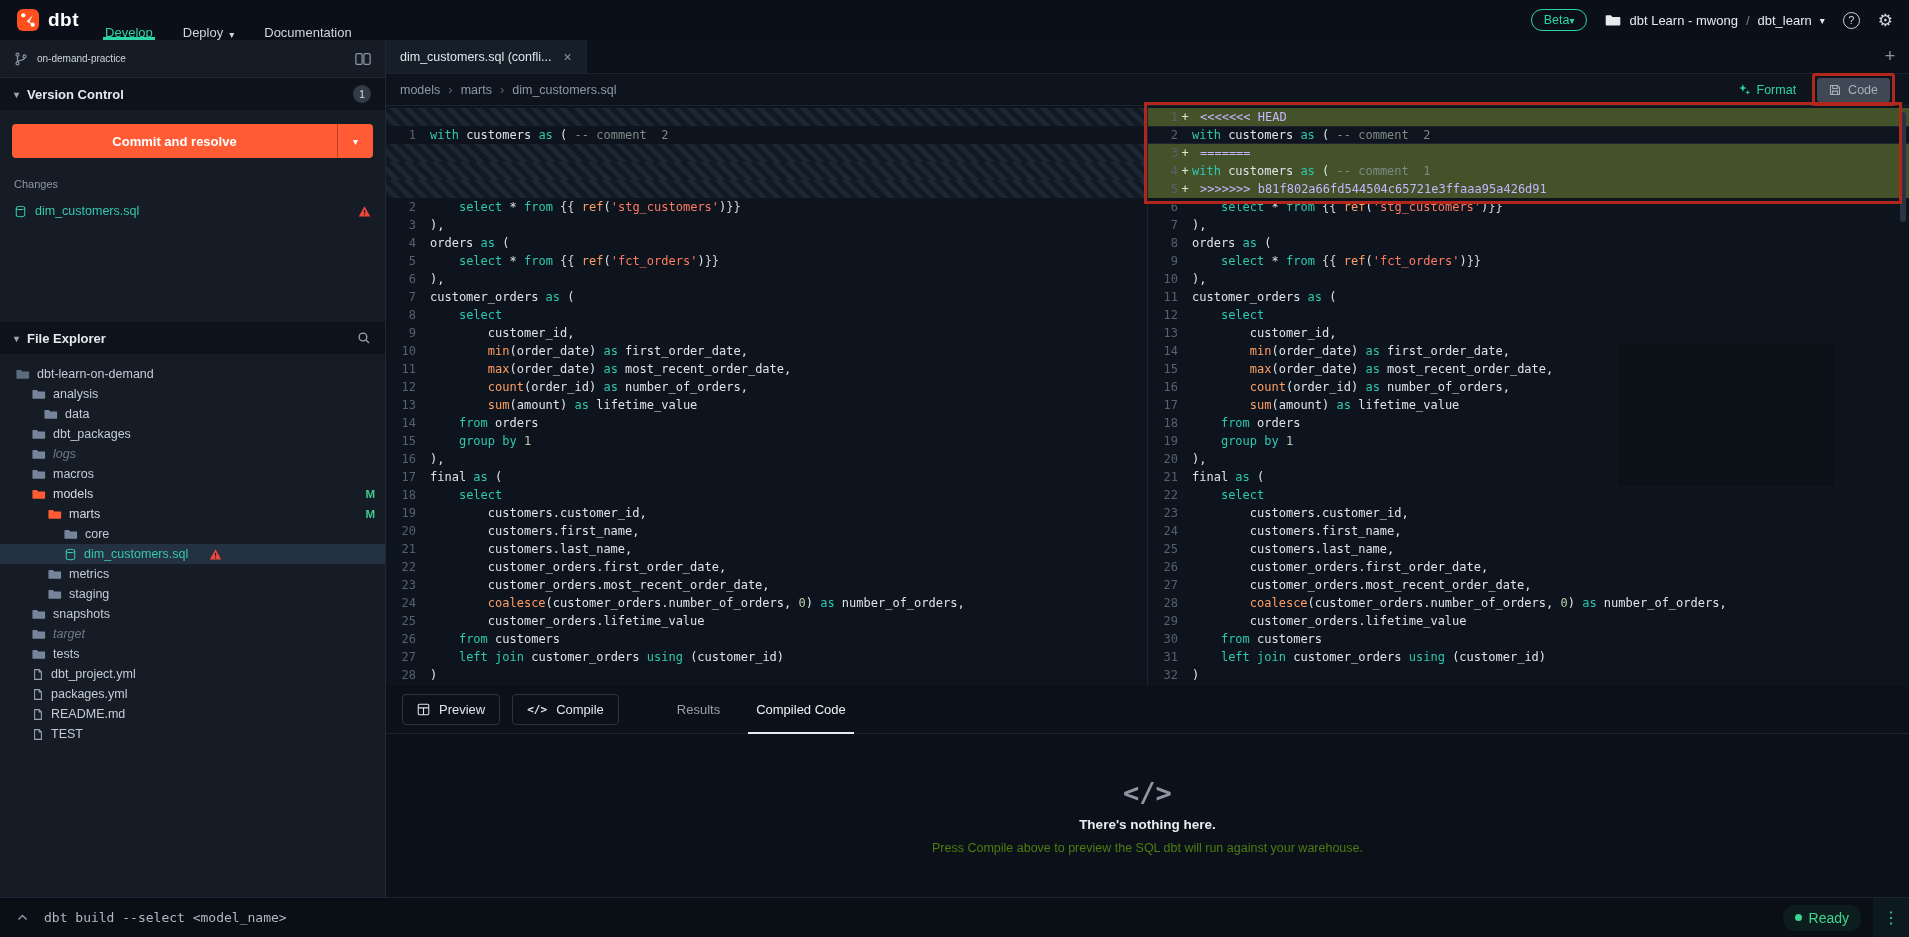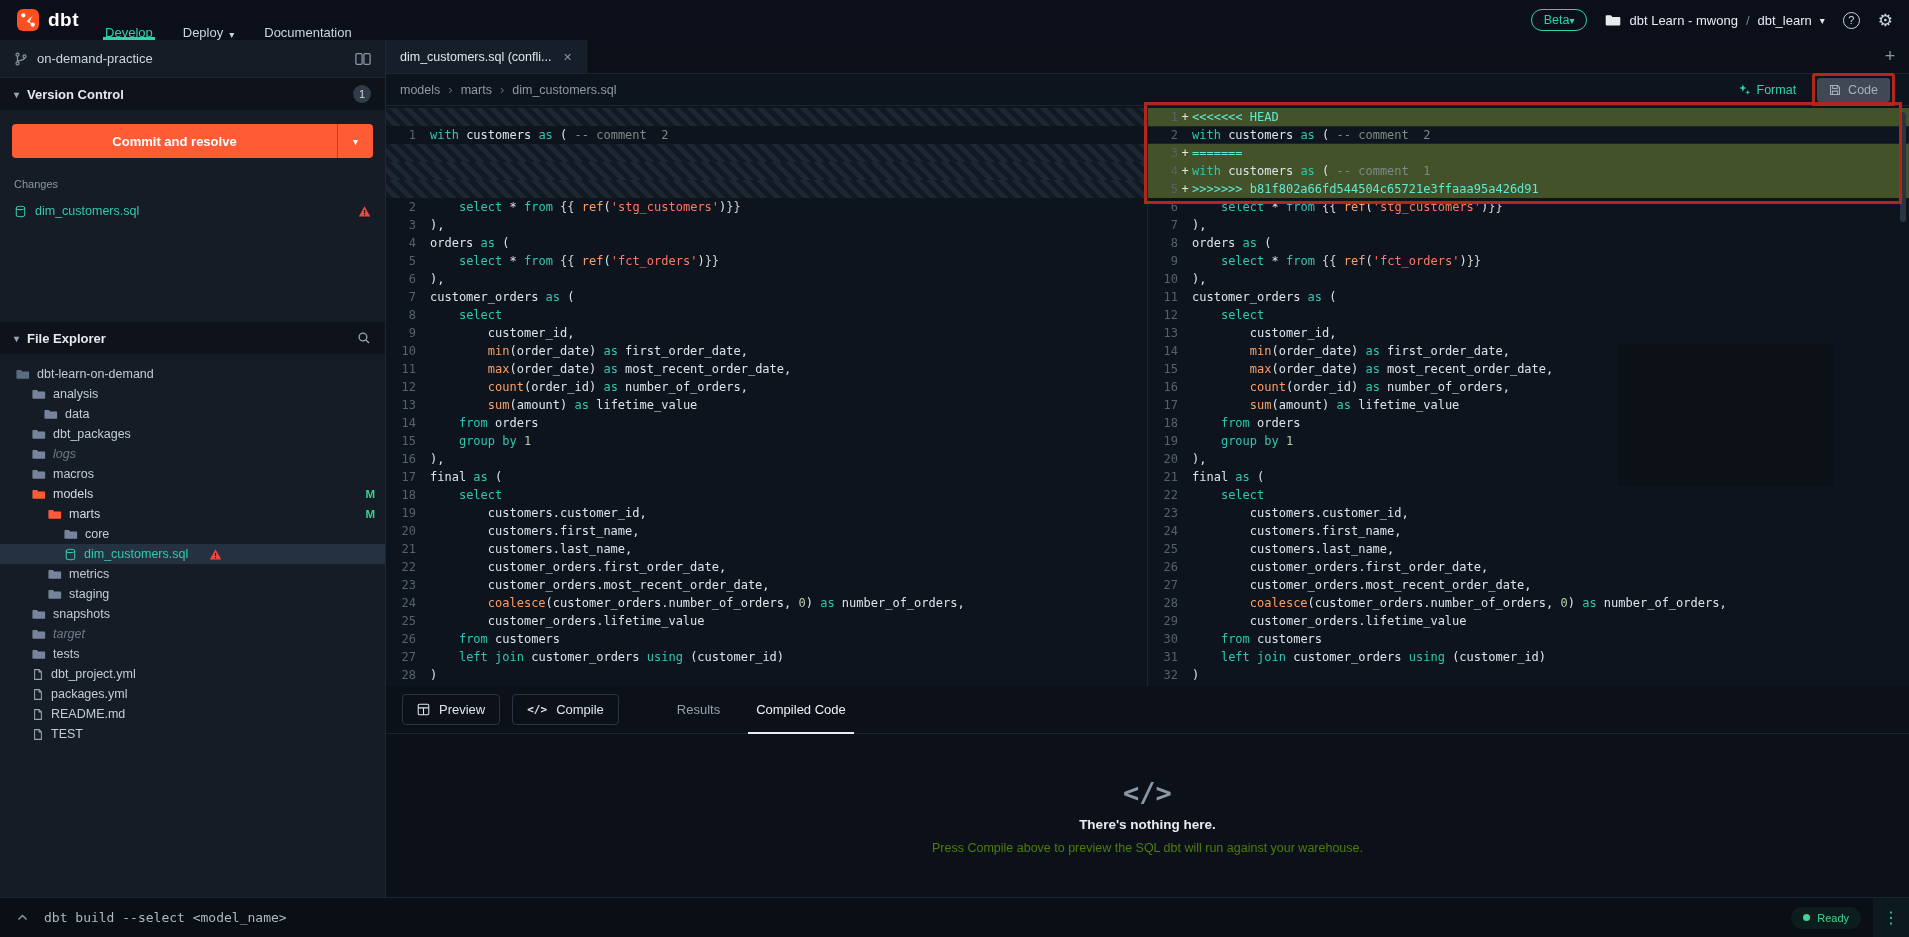--- a/index.html
+++ b/index.html
@@ -28,21 +28,21 @@
                  color:#cdd5dd; cursor:pointer; }
   .gear { font-size:17px; color:#cdd5dd; cursor:pointer; }
 
   
   .mid { display:flex; min-height:0; }
 
   
   .sidebar { width:386px; flex:none; background:#151c26; border-right:1px solid #1e2733;
              display:flex; flex-direction:column; }
   .branch-row { height:38px; display:flex; align-items:center; gap:9px; padding:0 14px;
-                border-bottom:1px solid #1e2733; font-size:13px; color:#cdd5dd; }
+                border-bottom:1px solid #1e2733; font-size:10px; color:#cdd5dd; }
   .branch-row .right-ico { margin-left:auto; }
   .sec-header { height:32px; display:flex; align-items:center; gap:8px; padding:0 14px;
                 background:#0e131b; font-size:13px; font-weight:bold; color:#e4e9ee; }
   .sec-header .count-badge { margin-left:auto; background:#323c49; color:#cfd6dd; font-size:11px;
                 font-weight:normal; min-width:18px; height:18px; border-radius:9px;
                 display:flex; align-items:center; justify-content:center; padding:0 5px; }
   .sec-chev { font-size:10px; color:#9aa5b1; }
   .vc-body { height:212px; }
   .commit-btn { margin:14px 12px 0 12px; display:flex; height:34px; border-radius:4px;
                 overflow:hidden; cursor:pointer; }
@@ -89,21 +89,21 @@
   .editor { flex:1; min-height:0; display:flex; background:#0d141d; position:relative; }
   .pane { flex:1; min-width:0; overflow:hidden; padding-top:2px; }
   .pane.left { border-right:1px solid #1b2430; }
   .code-line { display:flex; height:18px; font:12px/18px "DejaVu Sans Mono", monospace;
                white-space:pre; }
   .gut { width:30px; flex:none; text-align:right; color:#57616e; }
   .mk { width:14px; flex:none; text-align:center; color:#dfe8d2; }
   .txt { flex:1; color:#dde3e8; }
   .code-line.hatch { background:repeating-linear-gradient(45deg,#121922 0 5px,#1d2633 5px 10px); }
   .code-line.cfl, .code-line.inc { background:#44522a; }
-  .code-line.cfl .txt { color:#5eead4; }
+  .code-line.cfl .txt { color:#c4b5fd;margin-left:8px; }
   .code-line.cur { background:#0f151e; box-shadow:inset 0 -1px 0 #1b2430, inset 0 1px 0 #1b2430; }
   .tk-kw { color:#2fc7b0; } .tk-fn { color:#ff9e64; } .tk-str { color:#ff7a63; }
   .tk-com { color:#7d8a85; } .tk-num { color:#b5cea8; } .tk-br { color:#d4d4d4; }
   .vscroll { position:absolute; right:3px; top:6px; width:6px; height:110px;
              background:#2a3442; border-radius:3px; }
 
   
   .bottom-panel { height:211px; background:#0c1119; display:flex; flex-direction:column; }
   .bp-toolbar { height:48px; display:flex; align-items:center; padding:0 16px; gap:12px;
                 border-bottom:1px solid #1b2430; }
@@ -123,21 +123,21 @@
                 color:#8b97a5; }
   .empty-title { font-size:13.5px; font-weight:bold; color:#e9edf1; }
   .empty-sub { font-size:12.5px; color:#4d7c0f; }
 
   
   .cmdbar { display:flex; align-items:center; background:#0a0e15; border-top:1px solid #1b2430; }
   .cmd-expand { width:44px; height:100%; display:flex; align-items:center; justify-content:center;
                 color:#8b97a5; cursor:pointer; }
   .cmd-text { flex:1; font-family:"DejaVu Sans Mono",monospace; font-size:13px; color:#aeb8c2; }
   .ready-pill { display:flex; align-items:center; gap:7px; background:rgba(47,213,131,.08);
-                border-radius:12px; padding:5px 12px; margin-right:12px; font-size:11px;
+                border-radius:12px; padding:5px 12px; margin-right:12px; font-size:14px;
                 color:#3fd68f; }
   .ready-dot { width:7px; height:7px; border-radius:50%; background:#3fd68f; }
   .kebab-tile { width:36px; height:40px; background:#0c1a20; color:#2dd4a8; display:flex;
                 align-items:center; justify-content:center; font-size:16px; cursor:pointer; }
 
   
   .annot-conflict { position:absolute; left:1144px; top:102px; width:758px; height:102px;
                     border:3px solid #b2271b; z-index:6; pointer-events:none; }
   .overlay-dark { position:absolute; left:1618px; top:344px; width:216px; height:142px;
                   background:#0c1117; opacity:.96; z-index:5; pointer-events:none; }

